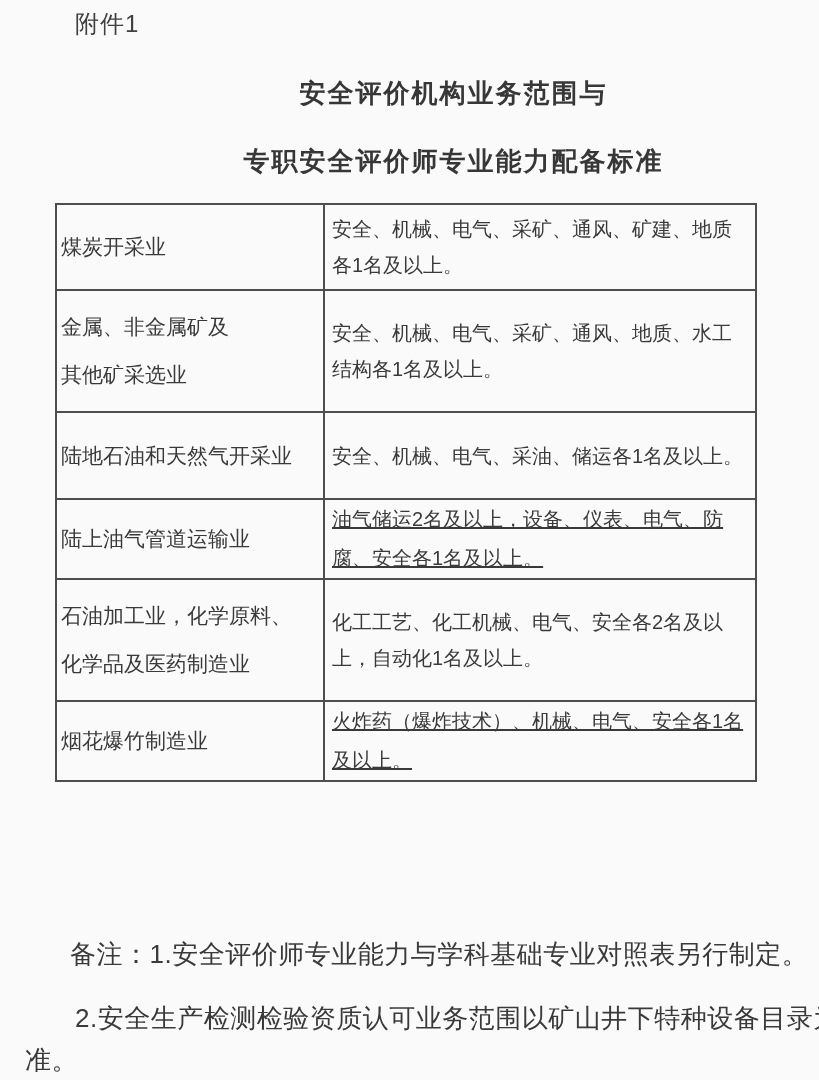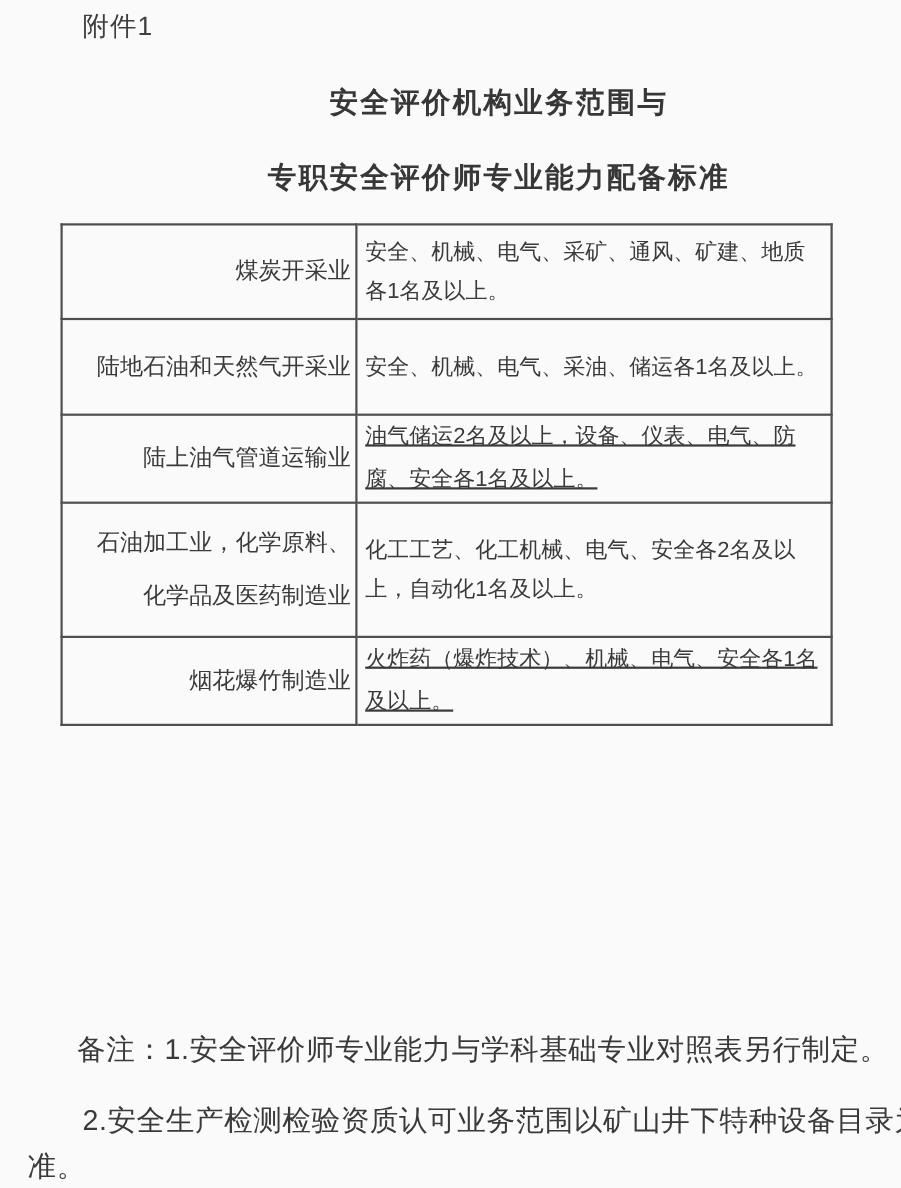--- a/index.html
+++ b/index.html
@@ -61,21 +61,21 @@
   tr.hdr { height: 87px; }
   tr.hdr td {
     text-align: center;
     font-size: 25px;
     font-weight: bold;
     letter-spacing: 1px;
     color: #343434;
     line-height: 30px;
   }
   td.scope-cell {
-    text-align: right;
+    text-align: left;
     font-size: 21px;
     line-height: 48px;
     font-weight: 500;
     padding: 12px 4px;
     border-radius: 30px;
   }
   td.standard-cell {
     text-align: left;
     font-size: 20px;
     line-height: 36px;
@@ -118,20 +118,26 @@
     <colgroup>
       <col class="c-scope">
       <col class="c-standard">
     </colgroup>
     <tbody>
       <tr class="r1">
         <td class="scope-cell">煤炭开采业</td>
         <td class="standard-cell">安全、机械、电气、采矿、通风、矿建、地质
 各1名及以上。</td>
       </tr>
+      <tr class="r2">
+        <td class="scope-cell">金属、非金属矿及
+其他矿采选业</td>
+        <td class="standard-cell">安全、机械、电气、采矿、通风、地质、水工
+结构各1名及以上。</td>
+      </tr>
       <tr class="r3">
         <td class="scope-cell">陆地石油和天然气开采业</td>
         <td class="standard-cell">安全、机械、电气、采油、储运各1名及以上。</td>
       </tr>
       <tr class="r4">
         <td class="scope-cell">陆上油气管道运输业</td>
         <td class="standard-cell">油气储运2名及以上，设备、仪表、电气、防
 腐、安全各1名及以上。</td>
       </tr>
       <tr class="r5">

